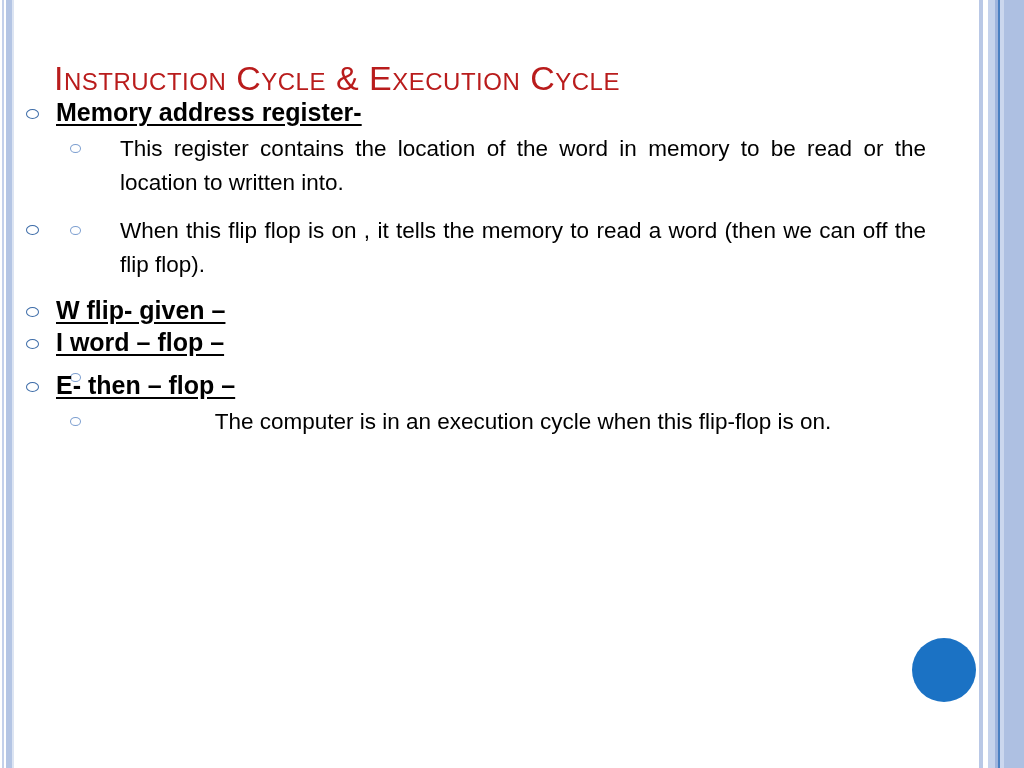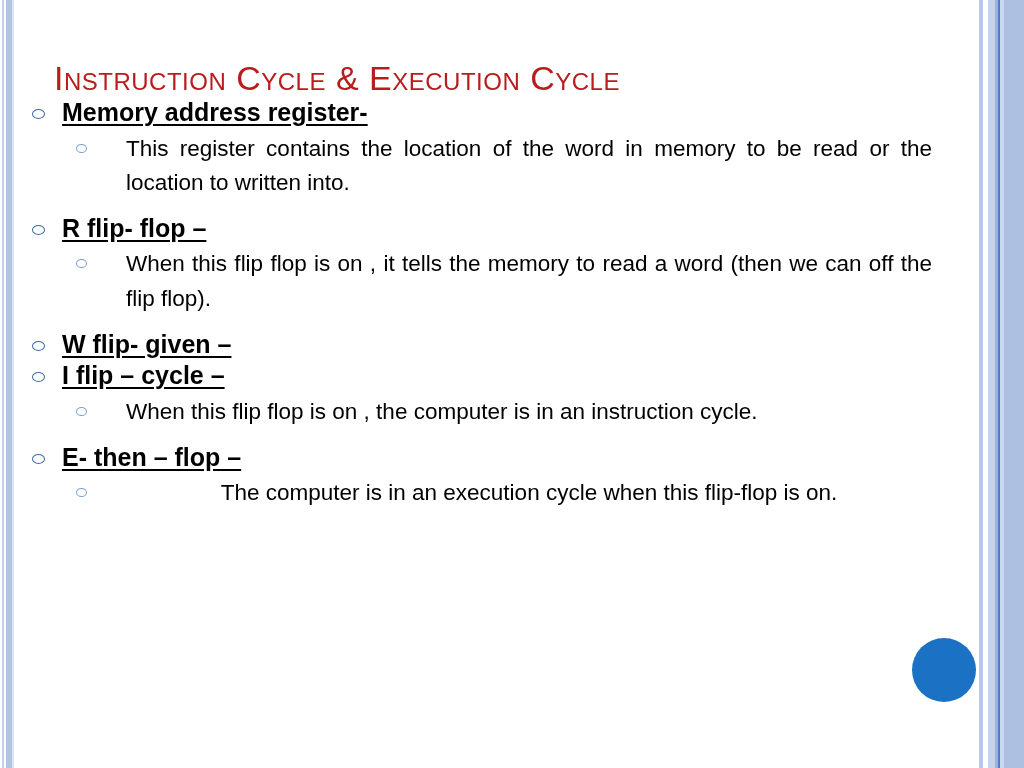--- a/index.html
+++ b/index.html
@@ -76,21 +76,21 @@
     font-weight: 400;
     font-variant: small-caps;
     letter-spacing: 0.5px;
     line-height: 1.12;
     white-space: nowrap;
   }
 
   
   .content {
     position: absolute;
-    left: 16px;
+    left: 10px;
     top: 98px;
     width: 916px;
   }
 
   .lvl1 {
     position: relative;
     padding-left: 46px;
     margin: 0 0 2px 0;
     color: #000000;
     font-size: 25px;
@@ -173,39 +173,37 @@
       <span class="bullet1"></span>
       <span class="lvl1-text">Memory address register-</span>
     </div>
     <div class="lvl2 sp-after-1">
       <span class="bullet2"></span>
       <span>This register contains the location of the word in memory to be read or the location to written into.</span>
     </div>
 
     <div class="lvl1">
       <span class="bullet1"></span>
-      <span class="lvl1-text">R flip- flop –</span>
     </div>
     <div class="lvl2 sp-after-1">
       <span class="bullet2"></span>
       <span>When this flip flop is on , it tells the memory to read a word (then we can off the flip flop).</span>
     </div>
 
     <div class="lvl1">
       <span class="bullet1"></span>
       <span class="lvl1-text">W flip- given –</span>
     </div>
 
     <div class="lvl1">
       <span class="bullet1"></span>
-      <span class="lvl1-text">I flip – cycle –</span>
+      <span class="lvl1-text">I word – flop –</span>
     </div>
     <div class="lvl2 sp-after-1">
       <span class="bullet2"></span>
-      <span>When this flip flop is on , the computer is in an instruction cycle.</span>
     </div>
 
     <div class="lvl1">
       <span class="bullet1"></span>
       <span class="lvl1-text">E- then – flop –</span>
     </div>
     <div class="lvl2 nojustify">
       <span class="bullet2"></span>
       <span>The computer is in an execution cycle when this flip-flop is on.</span>
     </div>

